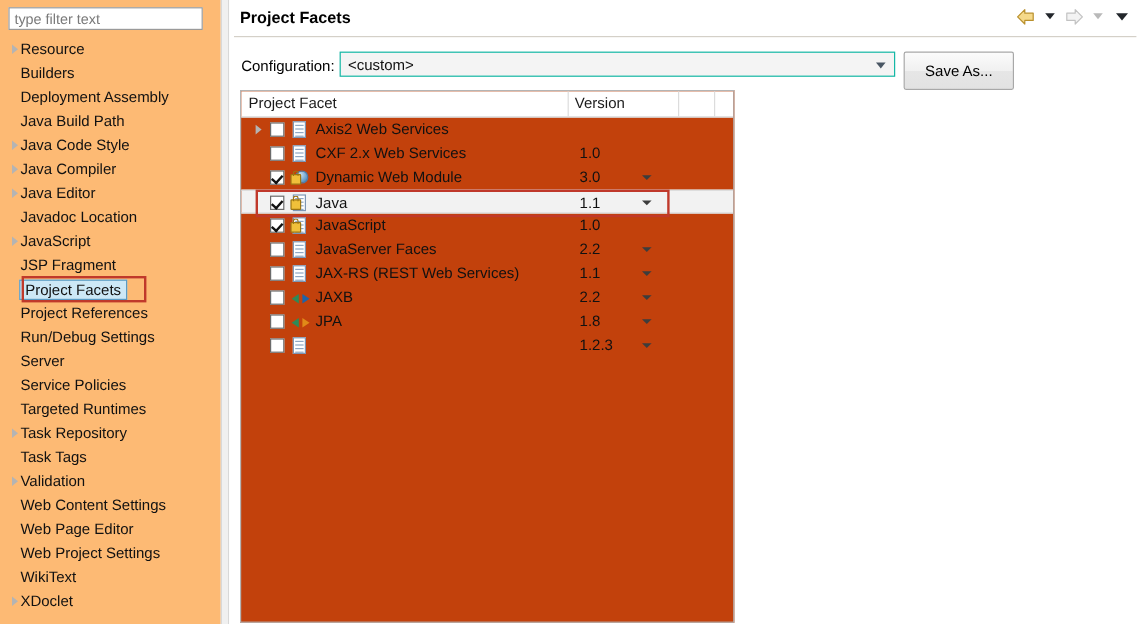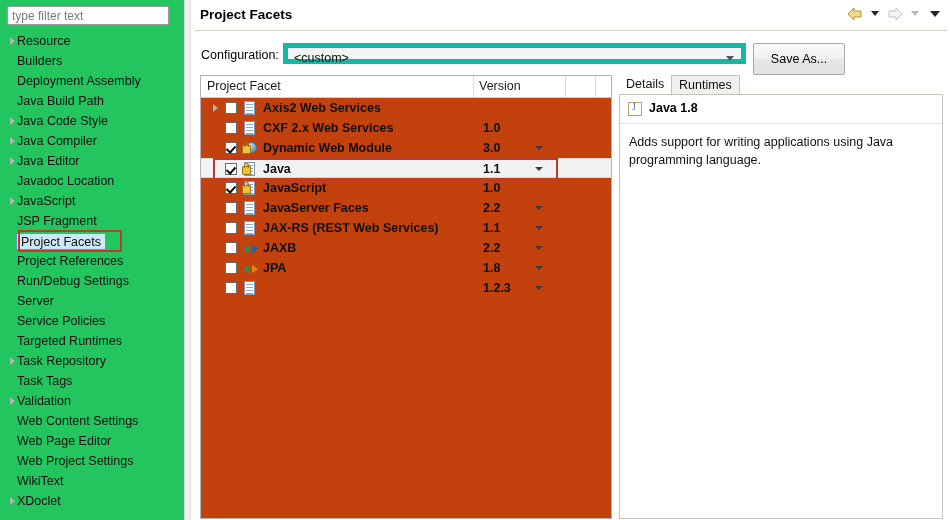--- a/index.html
+++ b/index.html
@@ -20,21 +20,21 @@
     width: 950px;
     height: 520px;
   }
 
   
   #sidebar {
     position: absolute;
     left: 0; top: 0;
     width: 184px;
     height: 520px;
-    background: #22c55e;
+    background: #fdba74;
     box-sizing: border-box;
   }
   #sidebar-divider {
     position: absolute;
     left: 184px; top: 0;
     width: 7px;
     height: 520px;
     background: #f0f0f0;
     border-left: 1px solid #d8d8d8;
     border-right: 1px solid #d8d8d8;
@@ -161,21 +161,21 @@
     left: 10px; top: 48px;
     font-size: 12.5px;
     color: #000000;
   }
   #config-combo {
     position: absolute;
     left: 92px; top: 43px;
     width: 463px;
     height: 21px;
     background: #f4f4f4;
-    border: 5px solid #14b8a6;
+    border: 1px solid #14b8a6;
     box-sizing: border-box;
   }
   #config-combo-value {
     position: absolute;
     left: 6px; top: 3px;
     font-size: 12.5px;
     color: #111111;
   }
   #config-combo-arrow {
     position: absolute;
@@ -236,21 +236,20 @@
   }
   #th-sep-1 { left: 272px; }
   #th-sep-2 { left: 364px; }
   #th-sep-3 { left: 394px; }
 
   .frow {
     position: relative;
     height: 20px;
     line-height: 20px;
     white-space: nowrap;
-    font-weight: bold;
   }
   .frow.selected {
     background: #f2f2f2;
     border-top: 1px solid #d7d7d7;
     border-bottom: 1px solid #d7d7d7;
     height: 20px;
     box-sizing: border-box;
   }
   .row-arrow {
     position: absolute;
@@ -624,31 +623,18 @@
             <span class="row-check"></span>
             <span class="row-icon">
               <span class="ic-doc"></span>
             </span>
             <span class="row-version">1.2.3</span>
             <span class="row-vdrop"></span>
           </div>
         </div>
     </div>
 
-    <div id="details-pane">
-      <div id="tabs">
-        <div class="tab active">Details</div>
-        <div class="tab inactive">Runtimes</div>
-      </div>
-      <div id="details-body">
-        <div id="detail-head">
-          <span id="detail-icon"></span>
-          <span id="detail-title">Java 1.8</span>
-        </div>
-        <div id="detail-desc">Adds support for writing applications using Java programming language.</div>
-      </div>
-    </div>
   </div>
 
   <div class="annot" id="annot-sidebar"></div>
   <div class="annot" id="annot-row"></div>
 
 </div>
 
 </body></html>

